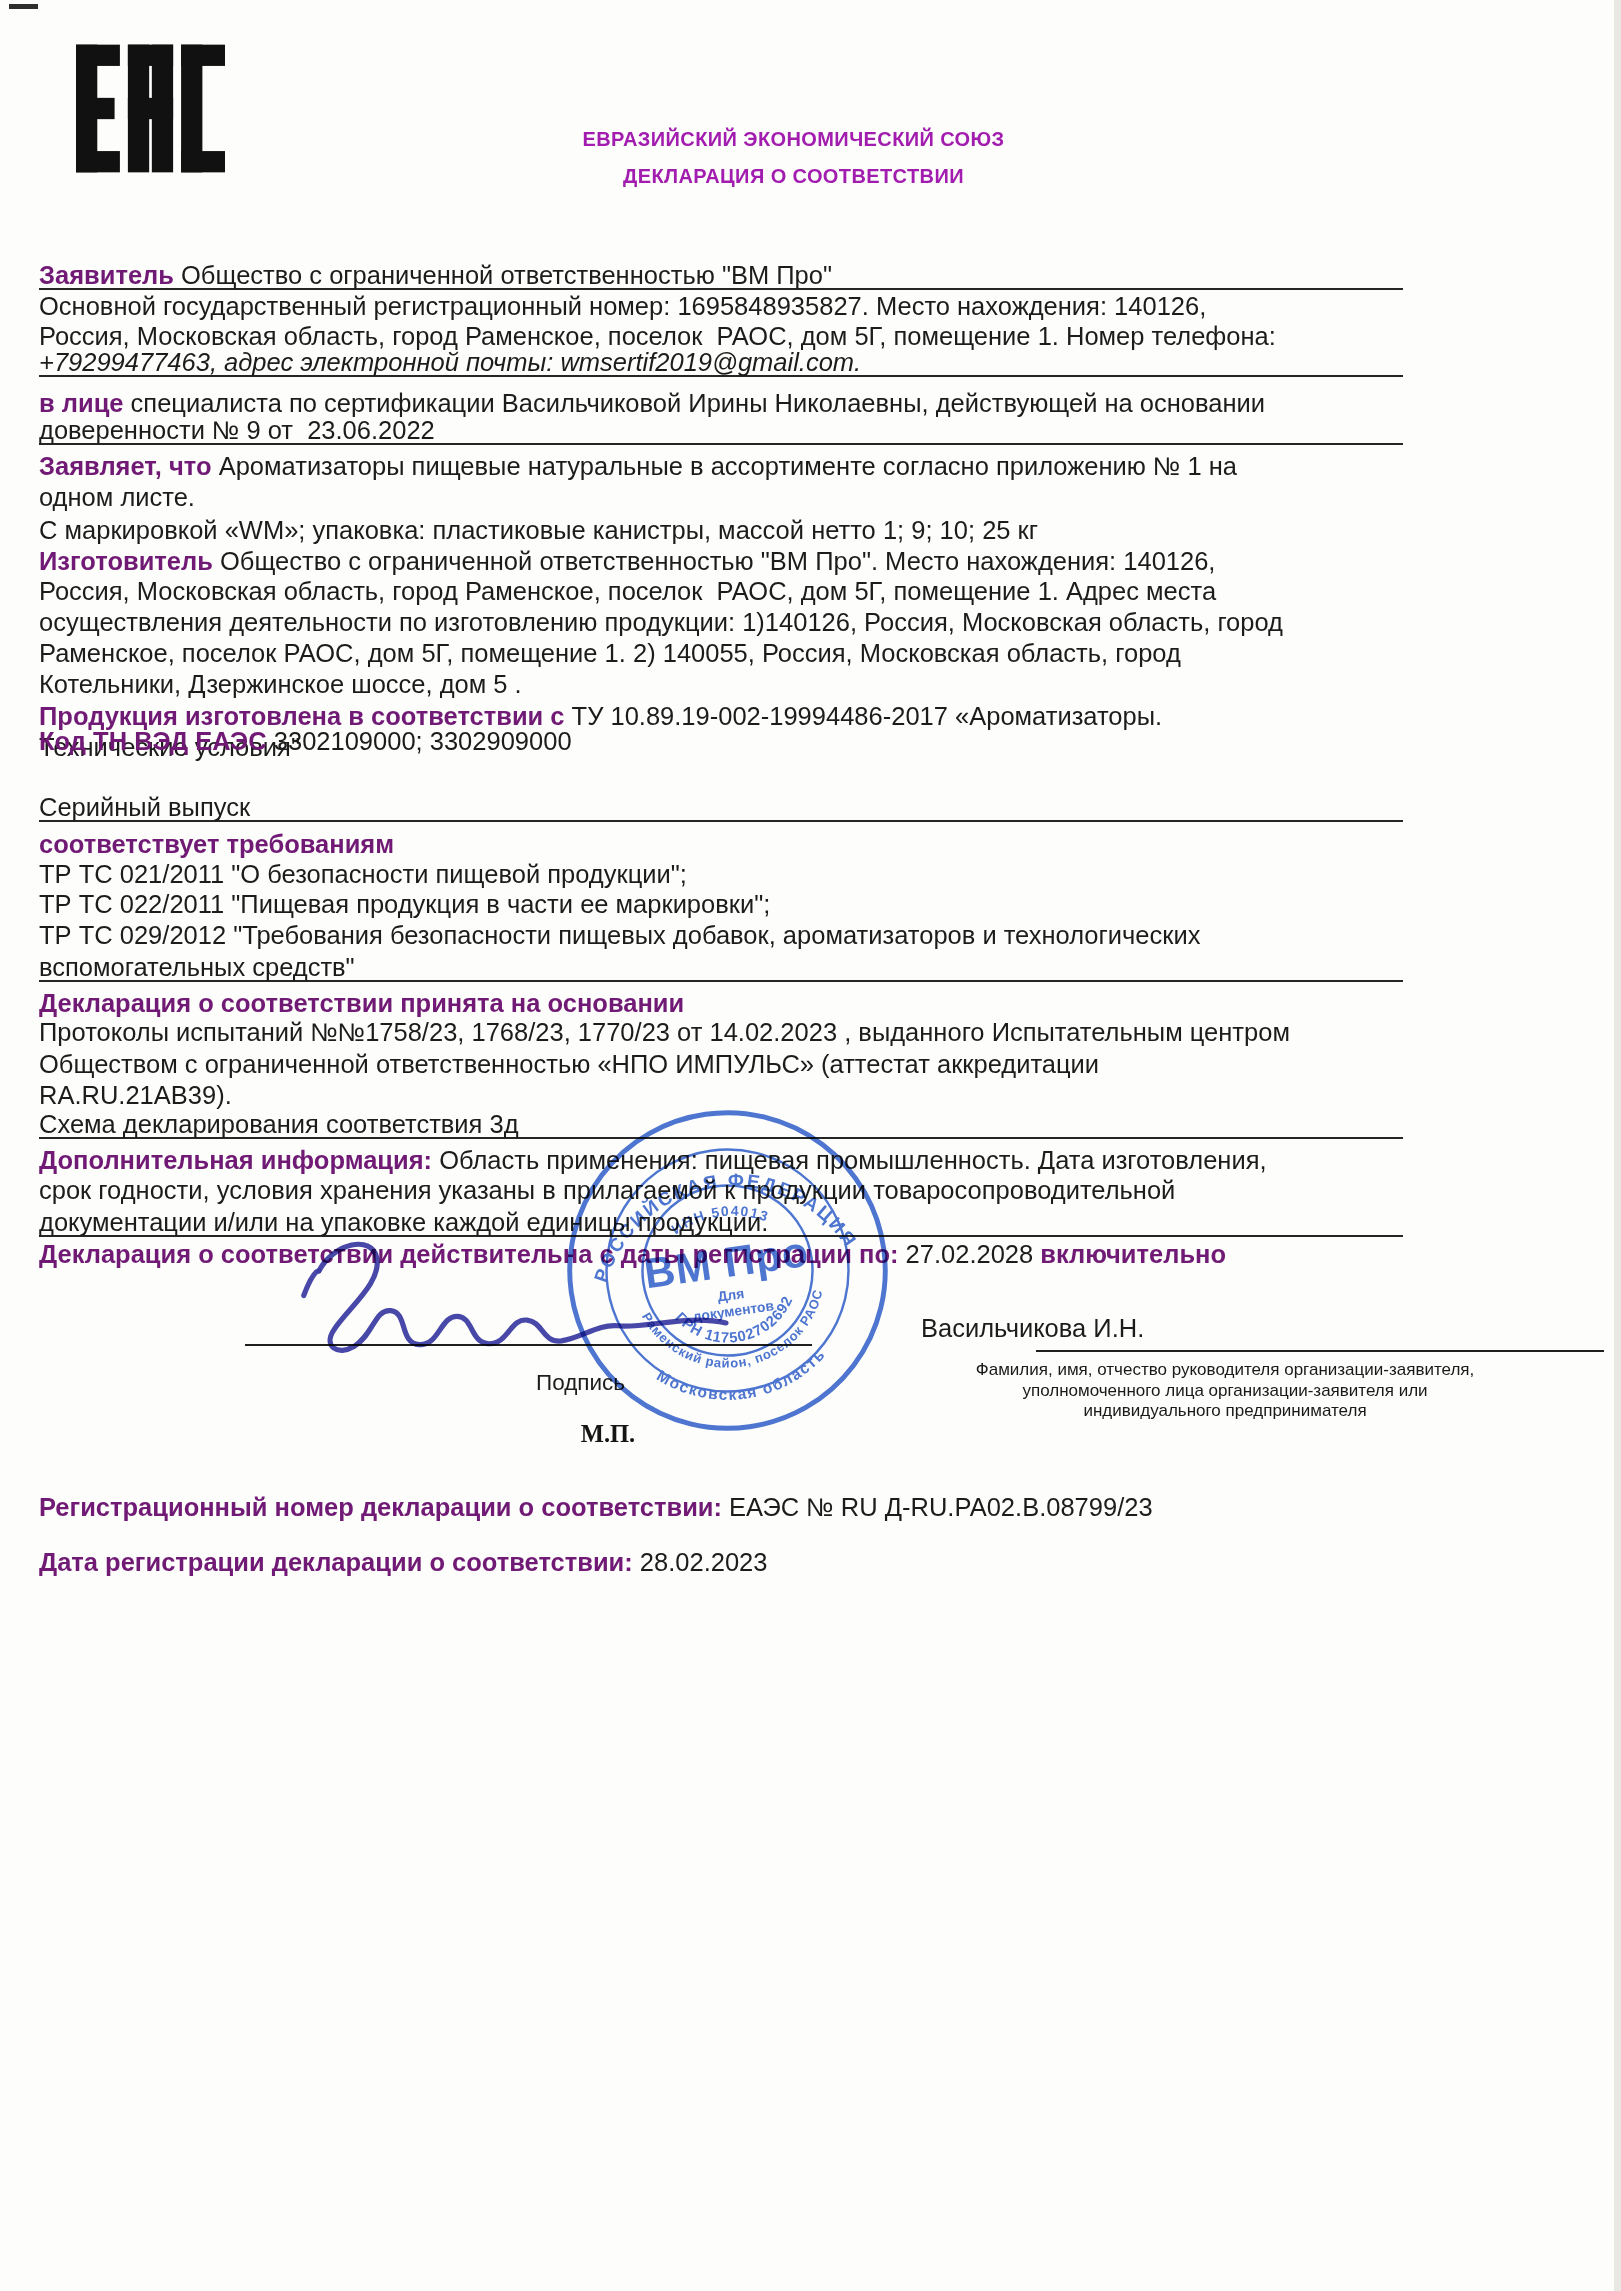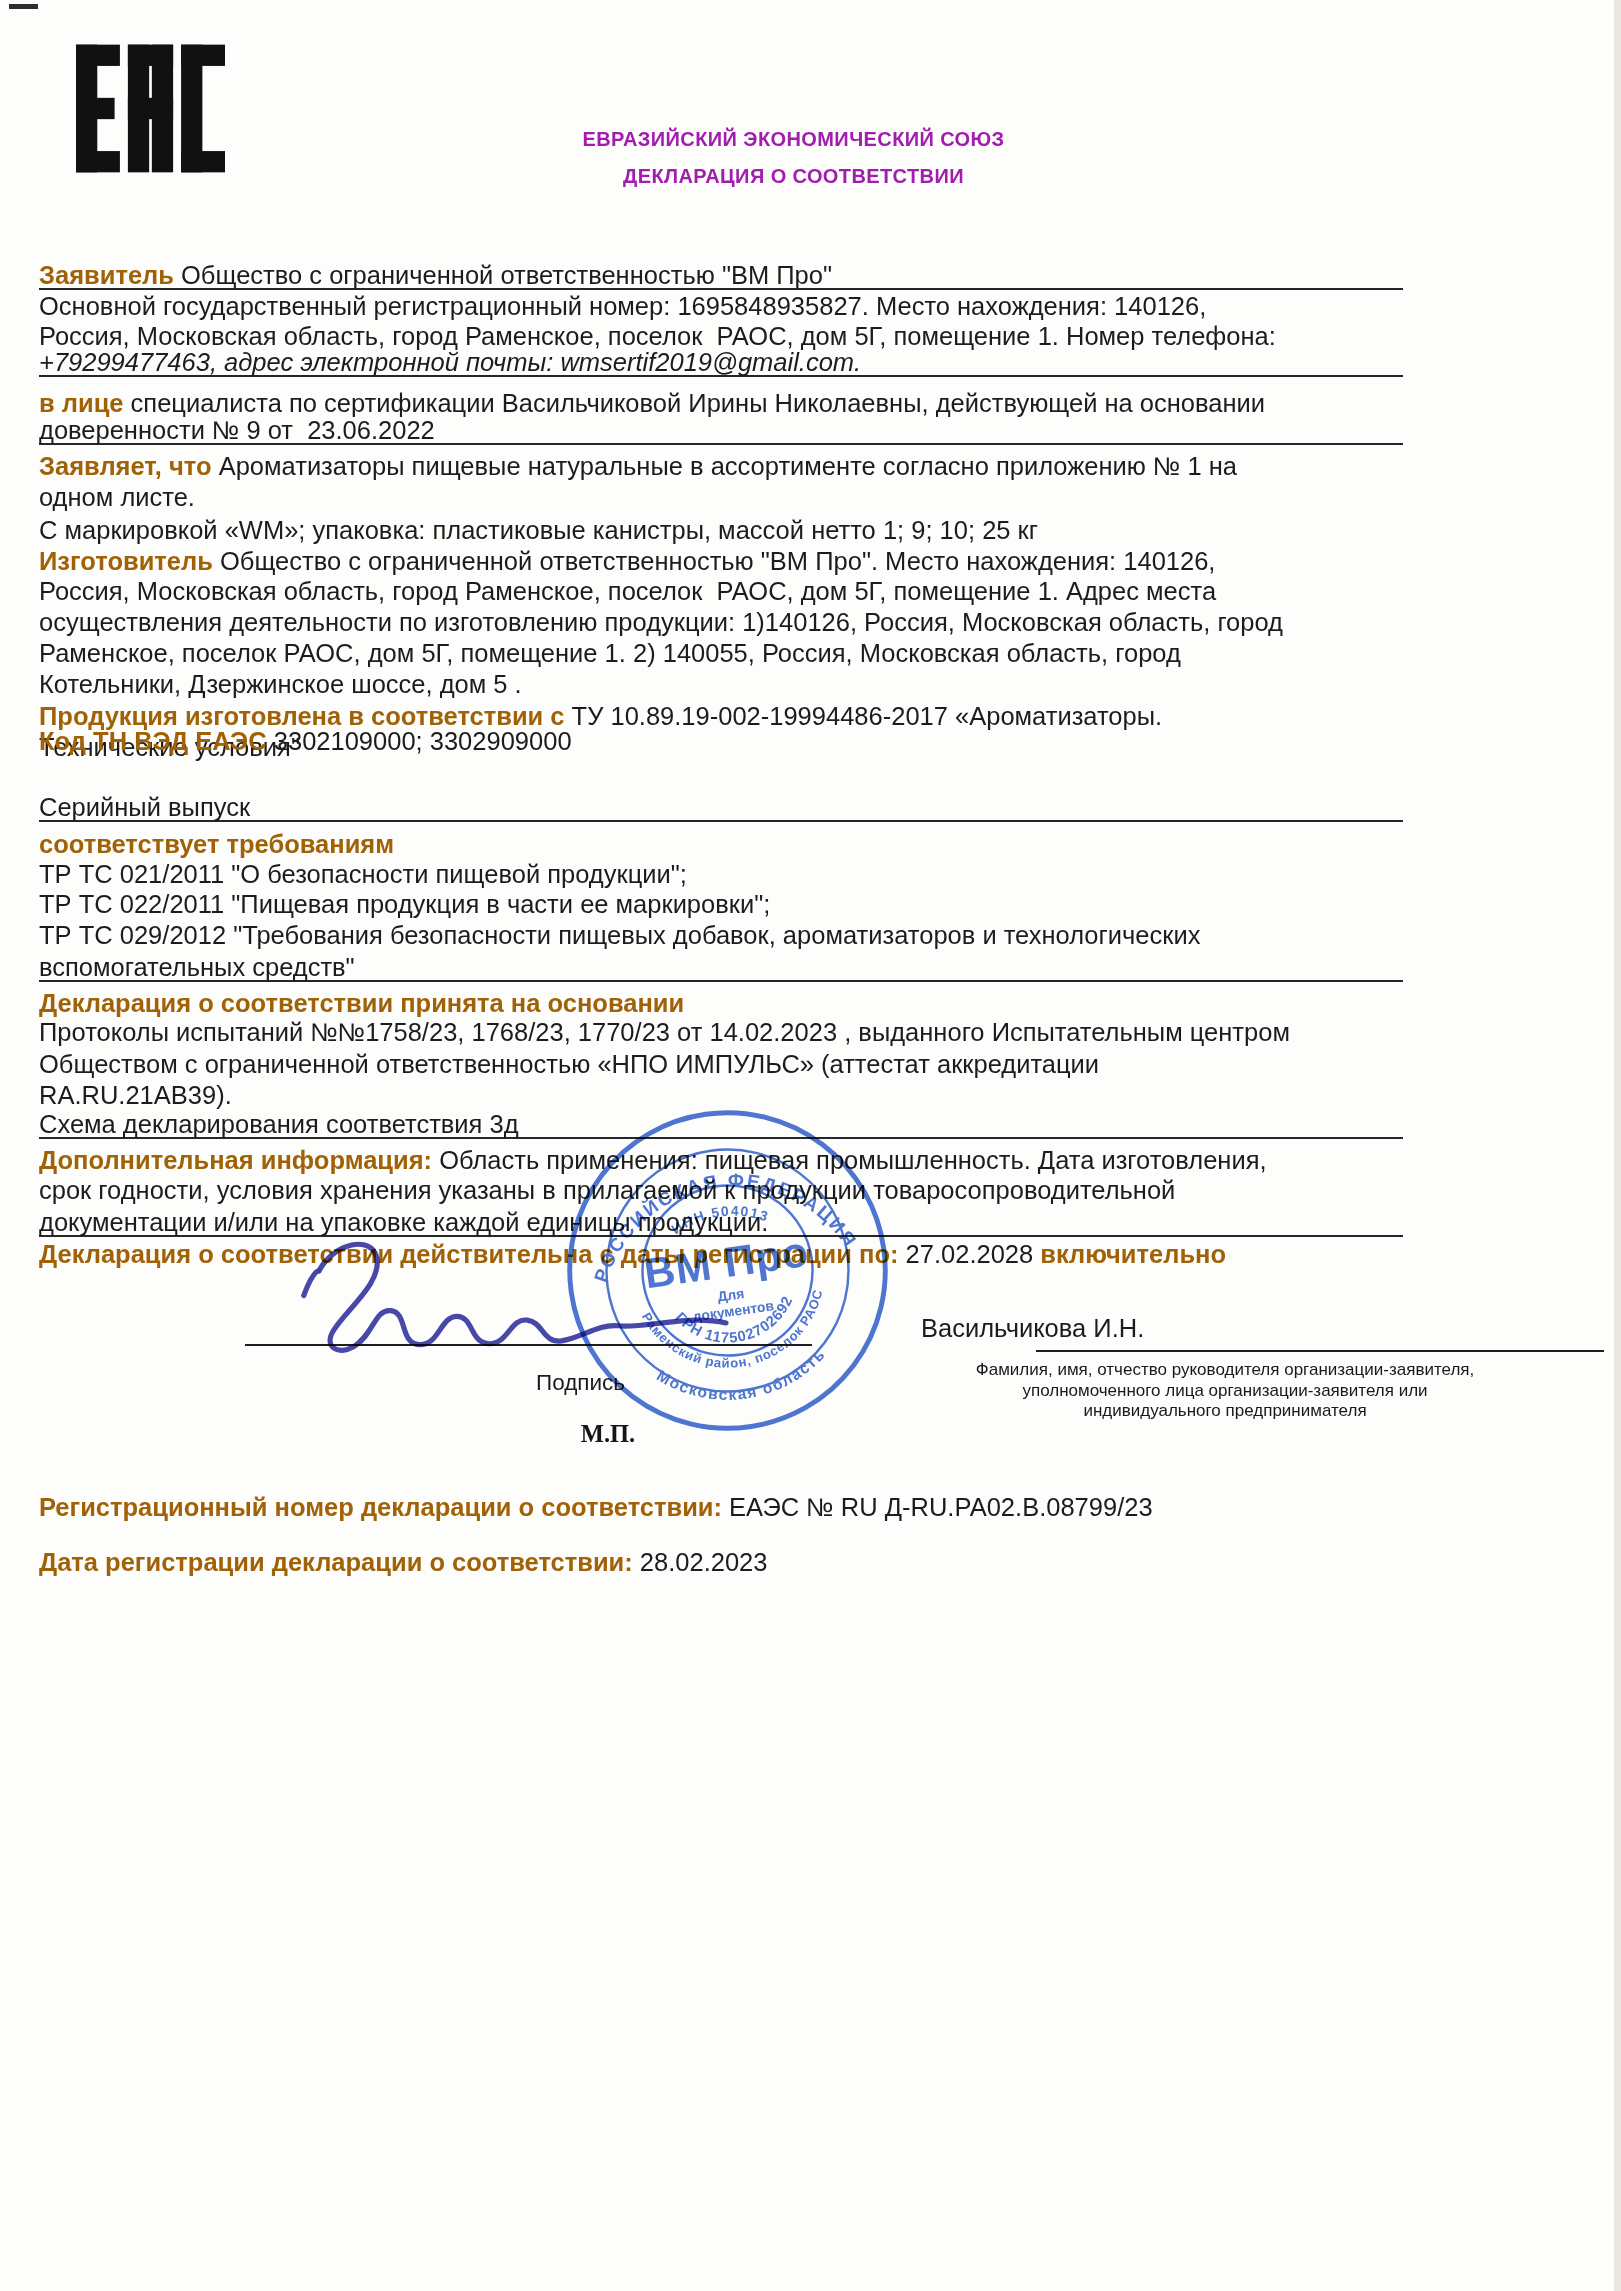--- a/index.html
+++ b/index.html
@@ -6,21 +6,21 @@
   #page{position:relative;width:1621px;height:2292px;background:#fdfdfb;overflow:hidden;
         font-family:"Liberation Sans", sans-serif;color:#1c1c1c;}
   .abs{position:absolute;}
   
   #title{position:absolute;left:39px;top:73px;width:1509px;text-align:center;
          font-weight:700;font-size:20px;line-height:37px;letter-spacing:0.4px;color:#a21caf;margin-top:48px;}
   
   .dl{position:absolute;left:39px;width:1364px;font-size:25.5px;line-height:27.4px;
       white-space:pre;color:#1c1c1c;}
   .dl.u{height:25.5px;border-bottom:2.9px solid #262626;}
-  .dl .b{font-weight:700;color:#a16207;}
+  .dl .b{font-weight:700;color:#701a75;}
   
   .formline{position:absolute;height:0;border-top:2.9px solid #1f1f1f;}
   #sign-label{position:absolute;left:502px;top:1370px;width:157px;text-align:center;font-size:22.5px;}
   #mp-label{position:absolute;left:547px;top:1420px;width:122px;text-align:center;
             font-family:"Liberation Serif", serif;font-weight:700;font-size:24.5px;color:#151515;}
   #signer-name{position:absolute;left:921px;top:1314px;width:490px;font-size:25.5px;}
   #name-caption{position:absolute;left:939px;top:1360px;width:572px;text-align:center;
                 font-size:17px;line-height:20.6px;color:#191919;}
   
   #stamp{position:absolute;left:564px;top:1107px;width:327px;height:327px;

